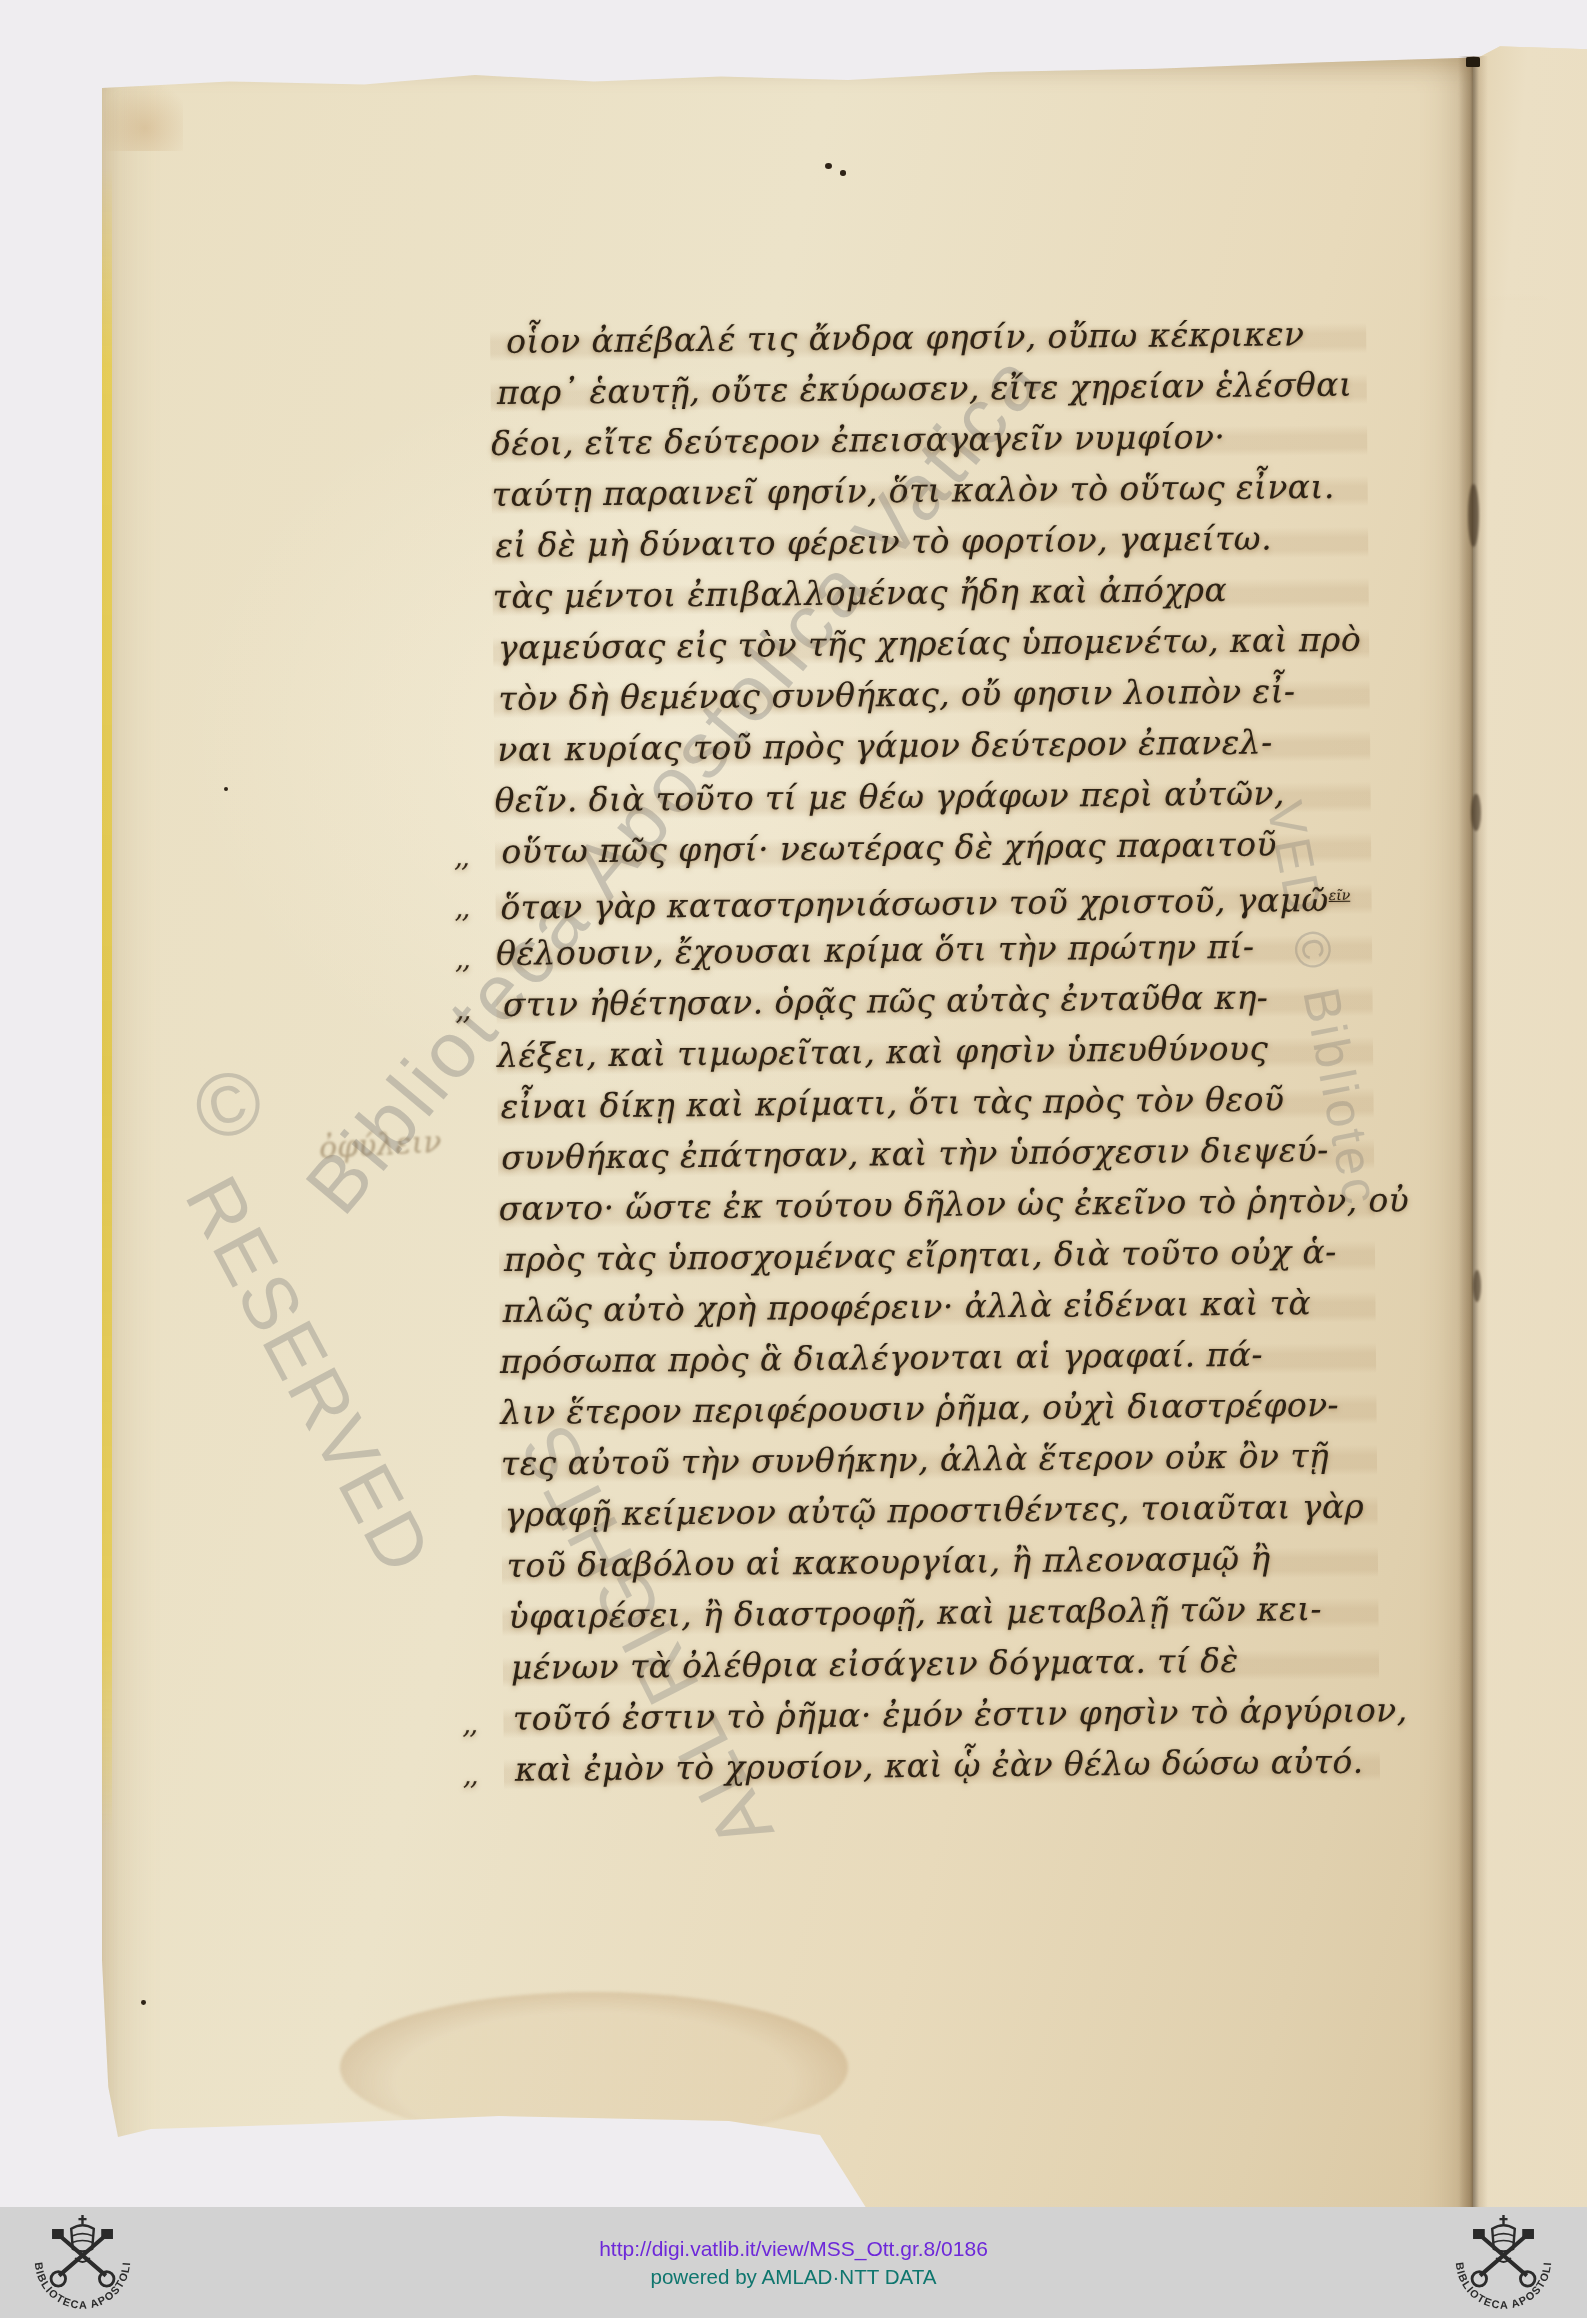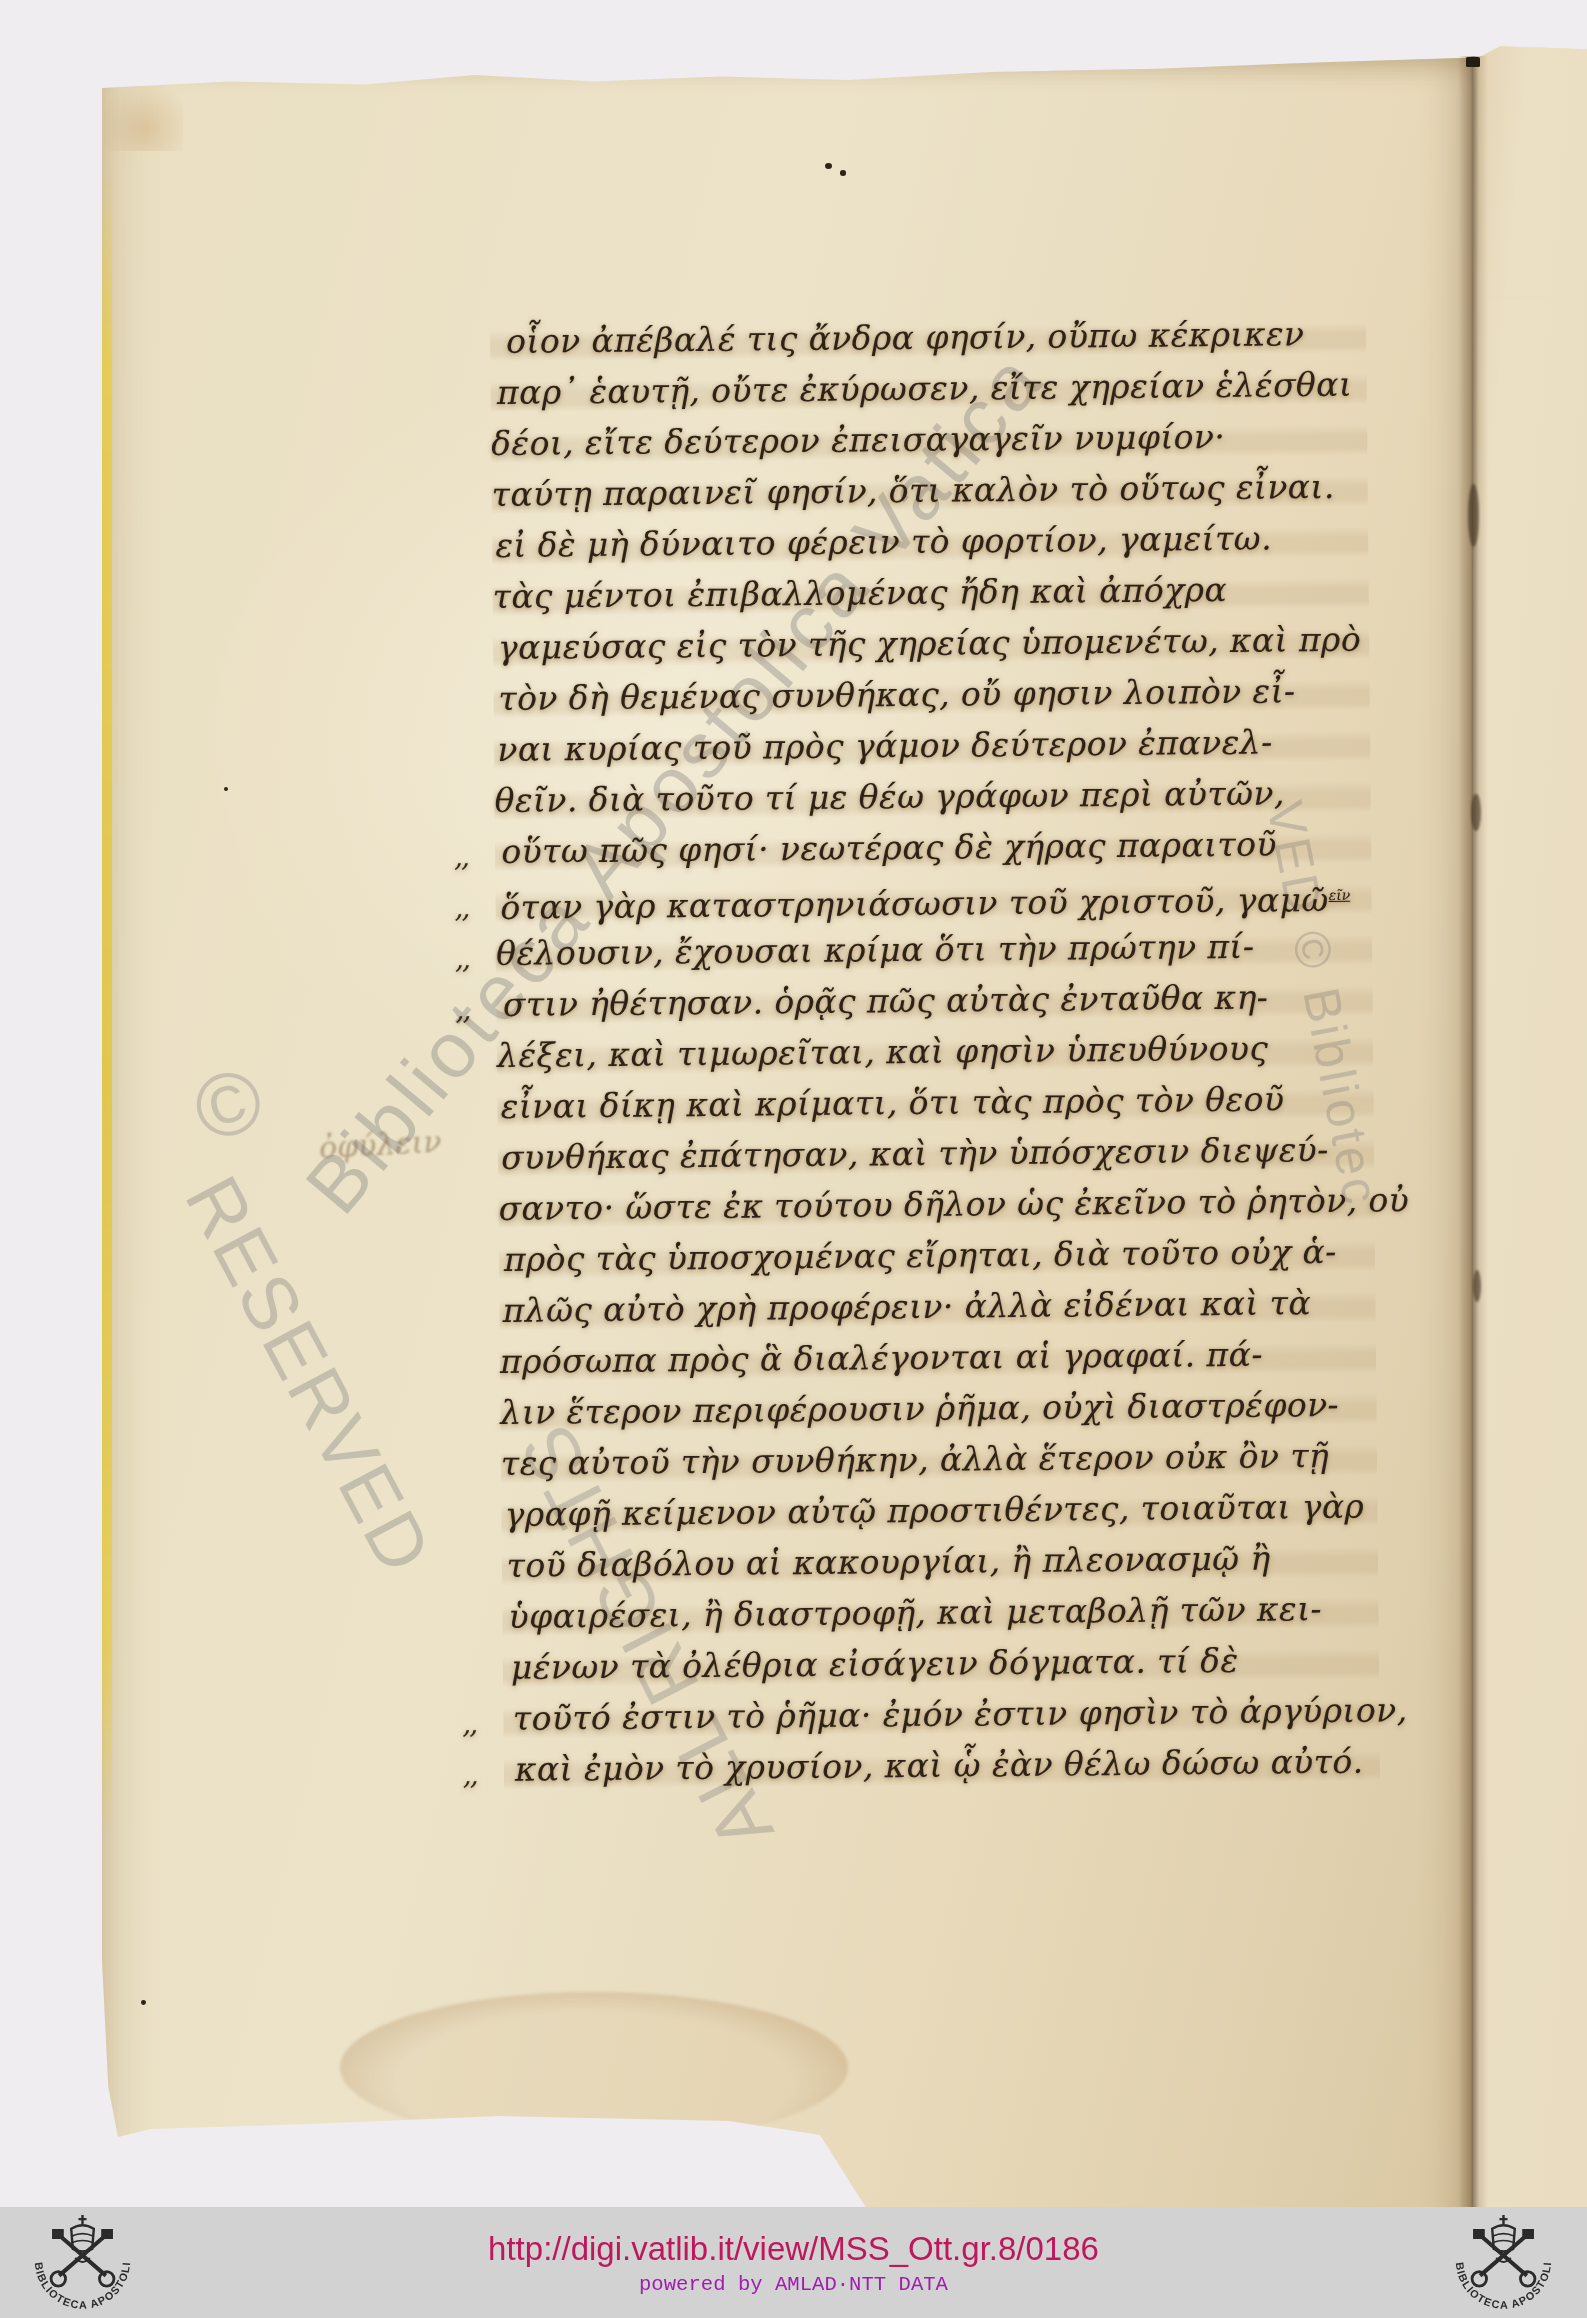--- a/index.html
+++ b/index.html
@@ -135,22 +135,22 @@
   #footer{
     position:absolute;left:0;top:2207px;width:1587px;height:112px;
     background:#d2d2d2;
   }
   #footer-text{
     position:absolute;left:0;top:0;width:100%;height:100%;
     display:flex;flex-direction:column;align-items:center;justify-content:center;gap:4.8px;
     color:#2e2e2e;
   }
   #footer-copyright{font-size:30px;letter-spacing:0.4px;}
-  #footer-url{font-size:33px;color:#be185d;}
-  #footer-powered{font-size:20.6px;color:#a21caf;font-family:Liberation Mono, monospace;}
+  #footer-url{font-size:21px;color:#6d28d9;}
+  #footer-powered{font-size:20.6px;color:#0f766e;}
   .logo{position:absolute;top:2211px;width:121px;height:105px;}
   #logo-left{left:22px;}
   #logo-right{left:1443px;}
   
   #gutter-speck{position:absolute;left:1466px;top:57px;width:14.3px;height:9.5px;background:#241c10;border-radius:1.6px;}
 </style>
 </head>
 <body>
 
 <div id="leaf">

